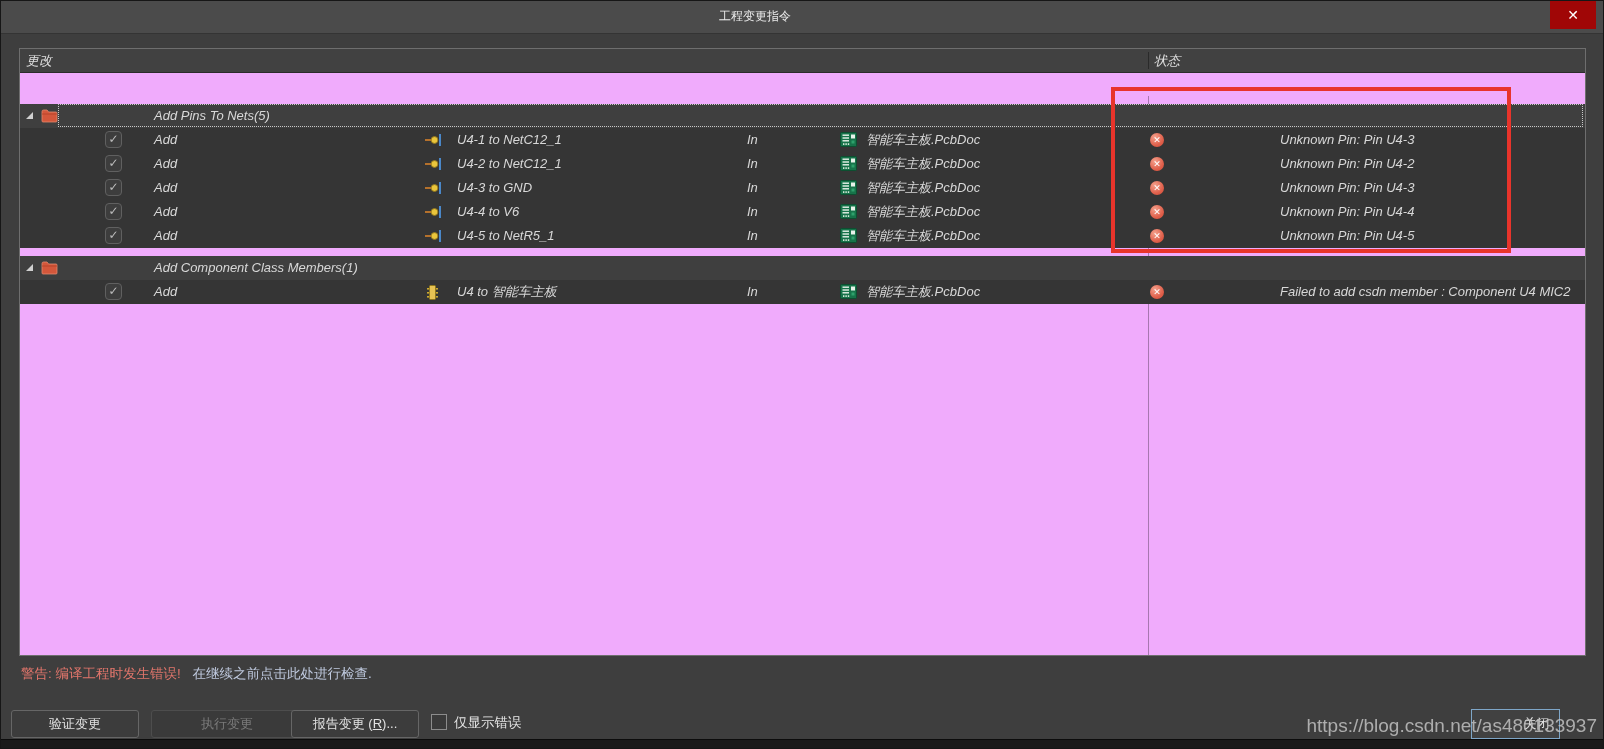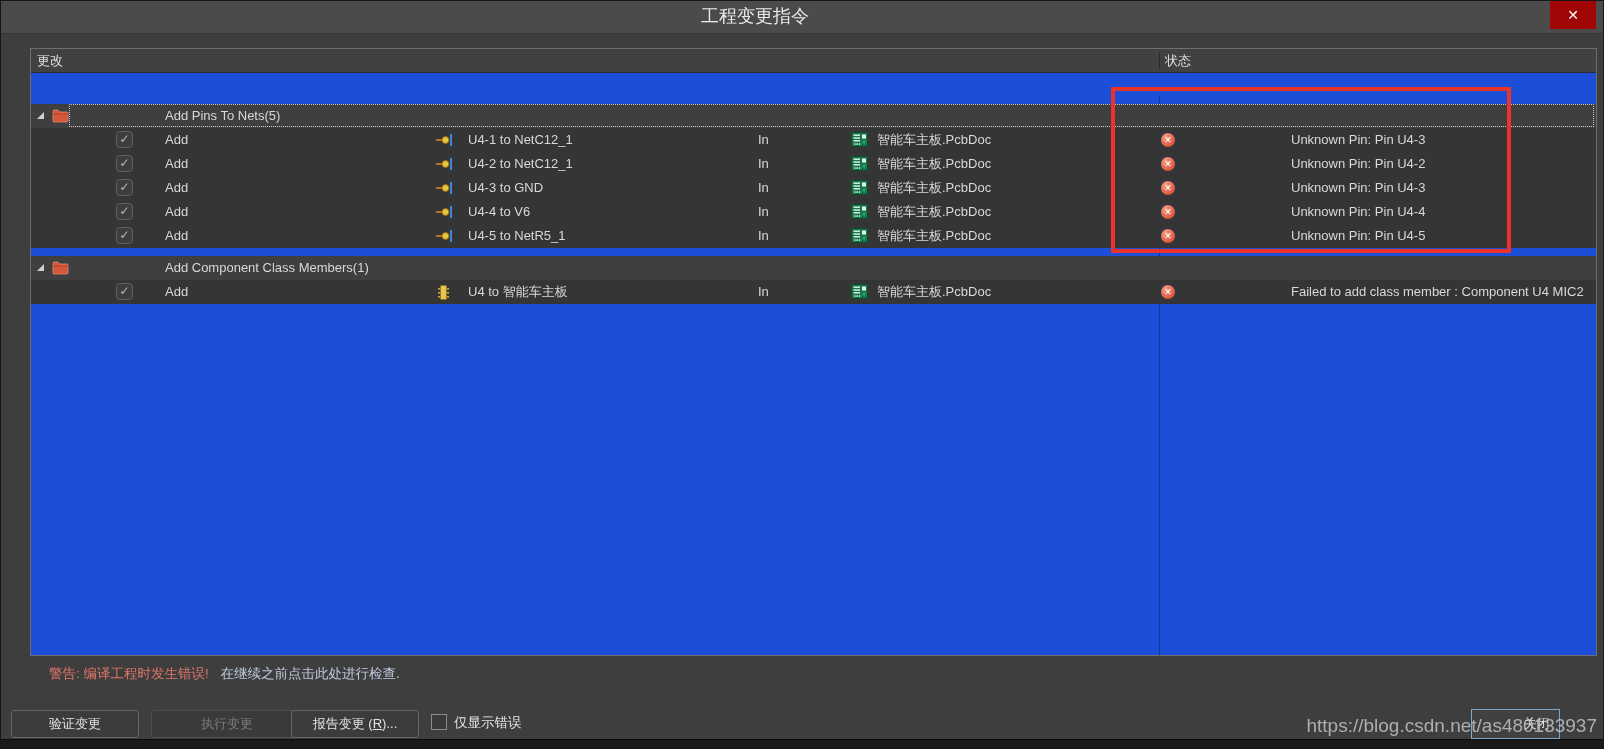--- a/index.html
+++ b/index.html
@@ -11,31 +11,31 @@
     border:1px solid #161616;
     color:#dcdcdc; font-size:13px;
   }
   
   .titlebar {
     position:absolute; left:0; top:0; right:0; height:33px;
     background:#4b4b4b; border-bottom:1px solid #343434;
   }
   .title {
     position:absolute; left:0; right:94px; top:0; height:30px;
-    text-align:center; line-height:30px; color:#eaeaea; font-size:18px;
+    text-align:center; line-height:30px; color:#eaeaea; font-size:12px;
   }
   .close-btn {
     position:absolute; left:1549px; top:0; width:46px; height:28px;
     background:#a00606; color:#fff; text-align:center; line-height:28px;
     font-size:14px; font-weight:bold; cursor:pointer;
   }
   
   .table {
-    position:absolute; left:29px; top:47px; width:1567px; height:608px;
-    background:#1d4ed8; border:1px solid #6e6e6e; overflow:hidden;
+    position:absolute; left:18px; top:47px; width:1567px; height:608px;
+    background:#f0abfc; border:1px solid #6e6e6e; overflow:hidden;font-style:italic;
   }
   .thead-group {
     position:relative; height:24px; background:#414141;
     border-bottom:1px solid #2c2c2c;
   }
   .thead-cols {
     position:relative; height:23px; background:#3b3b3b;
     border-bottom:1px solid #2a2a2a; color:#d2d2d2;
   }
   .hcell { position:absolute; top:0; line-height:23px; white-space:nowrap; }
@@ -74,21 +74,21 @@
     border-radius:50%;
     background:radial-gradient(circle at 35% 30%, #f4a18d, #e0614c 60%, #cf4734);
     color:#fff; font-size:9px; font-weight:bold; line-height:14px; text-align:center;
   }
   
   .red-box {
     position:absolute; left:1110px; top:86px; width:400px; height:166px;
     border:4px solid #e8342b; pointer-events:none; z-index:20;
   }
   
-  .warning { position:absolute; left:20px; top:664px; height:18px; line-height:18px; font-size:13.5px;margin-left:28px; }
+  .warning { position:absolute; left:20px; top:664px; height:18px; line-height:18px; font-size:13.5px; }
   .warn-a { color:#e0756b; }
   .warn-b { color:#bfc9de; margin-left:8px; }
   .btn {
     position:absolute; top:709px; height:28px; background:#3c3c3c;
     border:1px solid #666; border-radius:3px; color:#e2e2e2;
     font-size:13px; text-align:center; line-height:26px; cursor:pointer;
   }
   .btn-disabled { color:#7a7a7a; border-color:#4d4d4d; background:#3a3a3a; cursor:default; }
   .footer-cbx {
     position:absolute; left:430px; top:713px; width:16px; height:16px;
@@ -291,21 +291,21 @@
               <rect x="2.5" y="5.3" width="6.5" height="1.4" fill="#e8f2ea"></rect>
               <rect x="2.5" y="8.1" width="6.5" height="1.4" fill="#e8f2ea"></rect>
               <rect x="11" y="2.5" width="4" height="4" fill="#e8f2ea"></rect>
               <rect x="3" y="11.2" width="1.4" height="1.8" fill="#cfe6d6"></rect>
               <rect x="5.4" y="11.2" width="1.4" height="1.8" fill="#cfe6d6"></rect>
               <rect x="7.8" y="11.2" width="1.4" height="1.8" fill="#cfe6d6"></rect>
               <rect x="11.5" y="8.5" width="3" height="3" fill="#2ea06b"></rect>
             </svg></span>
           <span class="cell" style="left:846px">智能车主板.PcbDoc</span>
           <span class="err-icon">✕</span>
-          <span class="cell" style="left:1260px">Failed to add class member : Component U4 MIC2</span>
+          <span class="cell" style="left:1260px">Failed to add csdn member : Component U4 MIC2</span>
         </div>
       </div>
   </div>
 
   <div class="red-box"></div>
 
   <div class="warning">
     <span class="warn-a">警告: 编译工程时发生错误!</span>
     <span class="warn-b">在继续之前点击此处进行检查.</span>
   </div>

